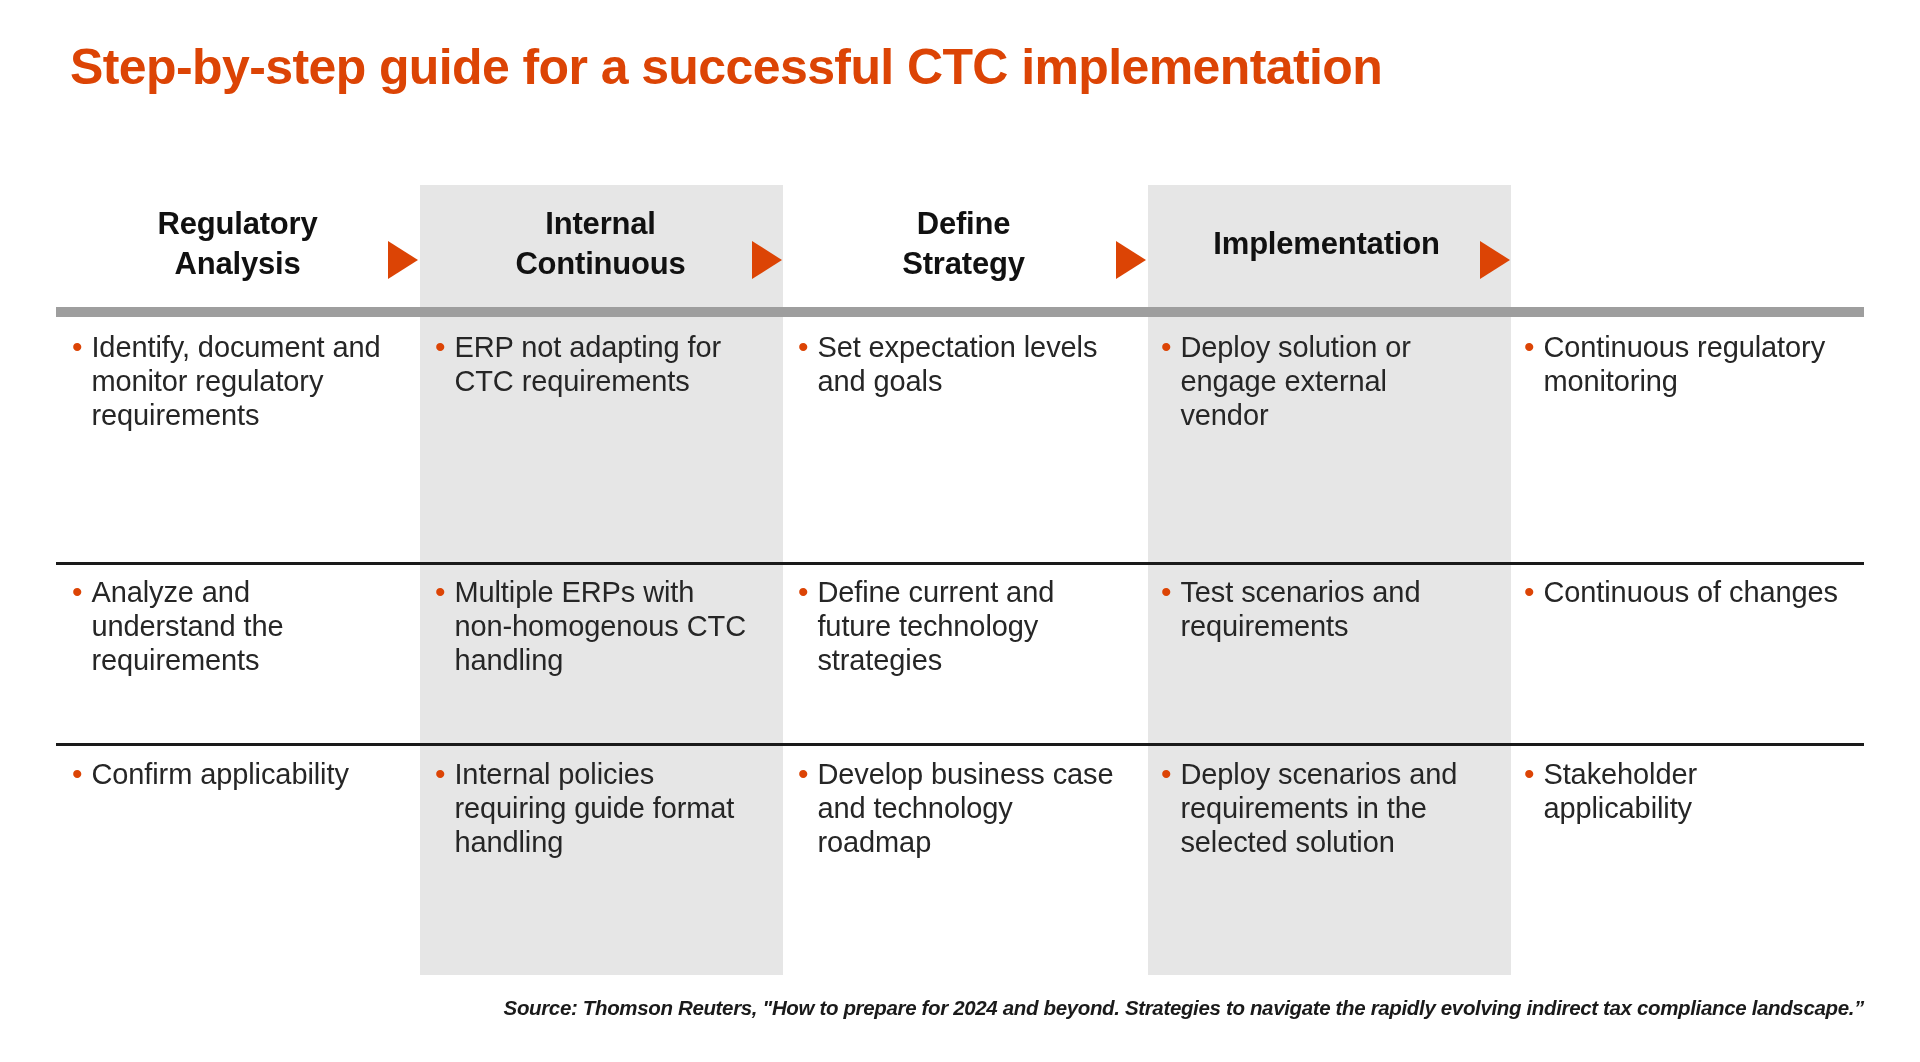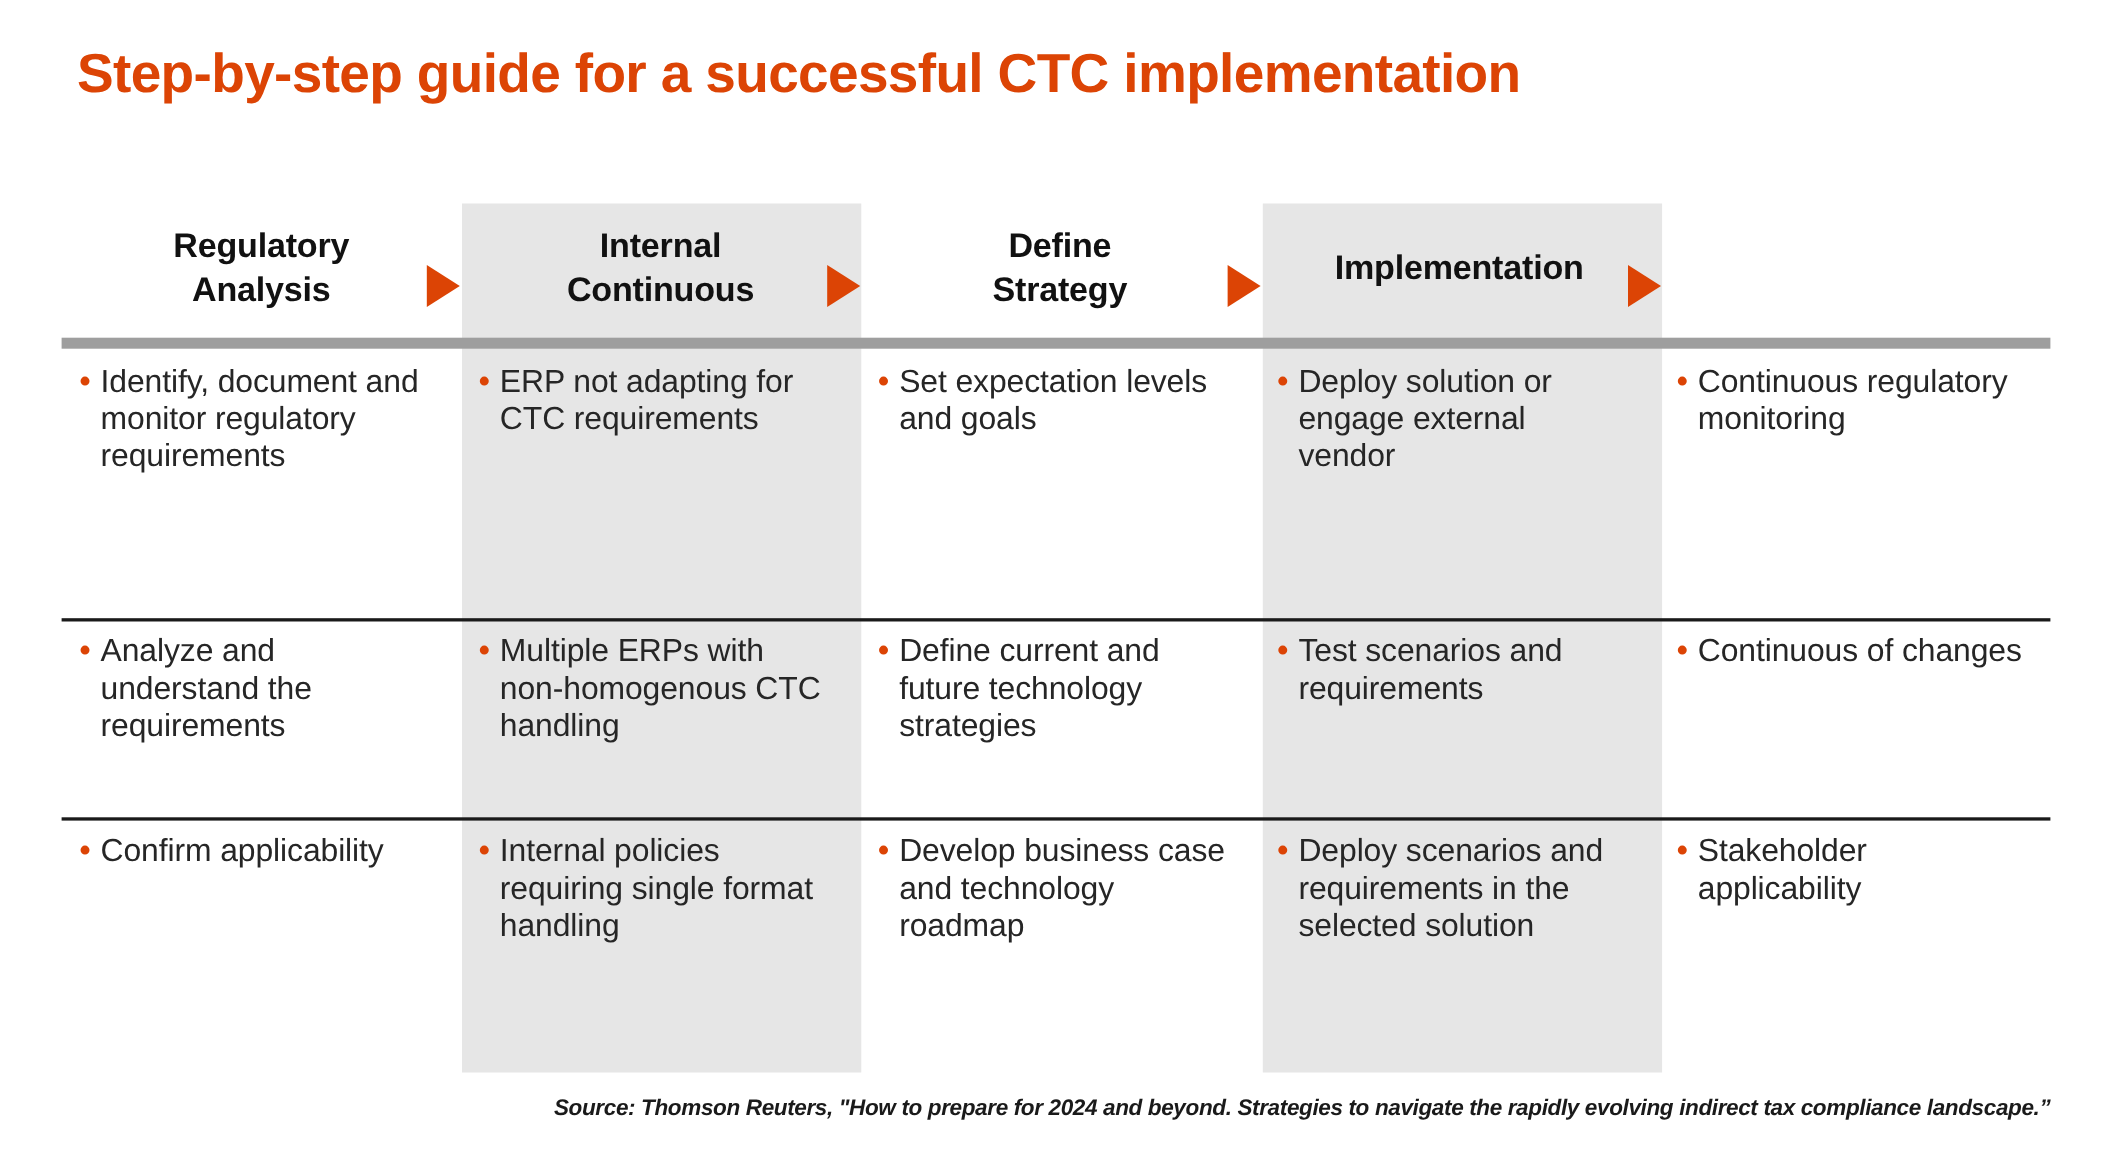--- a/index.html
+++ b/index.html
@@ -284,21 +284,21 @@
     <div class="body-row row-3">
       <div class="cell">
         <div class="bullet-item">
           <span class="bullet-dot">•</span>
           <span class="bullet-text">Confirm applicability</span>
         </div>
       </div>
       <div class="cell">
         <div class="bullet-item">
           <span class="bullet-dot">•</span>
-          <span class="bullet-text">Internal policies requiring single format handling</span>
+          <span class="bullet-text">Internal policies requiring guide format handling</span>
         </div>
       </div>
       <div class="cell">
         <div class="bullet-item">
           <span class="bullet-dot">•</span>
           <span class="bullet-text">Develop business case and technology roadmap</span>
         </div>
       </div>
       <div class="cell">
         <div class="bullet-item">

